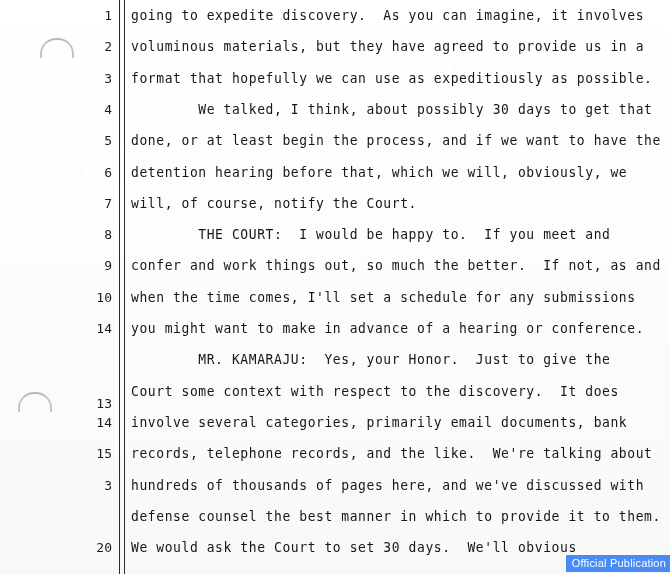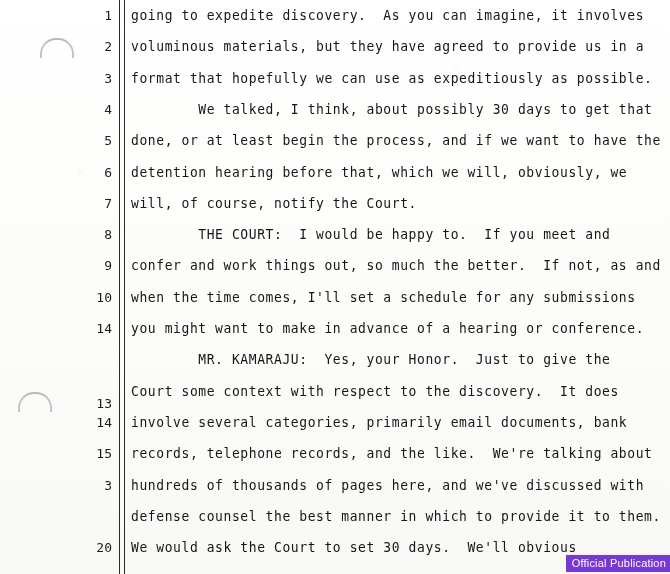--- a/index.html
+++ b/index.html
@@ -93,21 +93,21 @@
     color: #161616;
     white-space: pre;
     transform: scaleX(0.985);
     transform-origin: left center;
   }
 
   #watermark {
     position: absolute;
     right: 0px;
     bottom: 2px;
-    background: #6d28d9;
+    background: #3b82f6;
     color: #ffffff;
     font-family: "Liberation Sans", sans-serif;
     font-size: 11px;
     padding: 2px 4px 3px 6px;
     letter-spacing: 0.2px;
     opacity: 0.92;
   }
 </style>
 </head>
 <body>

